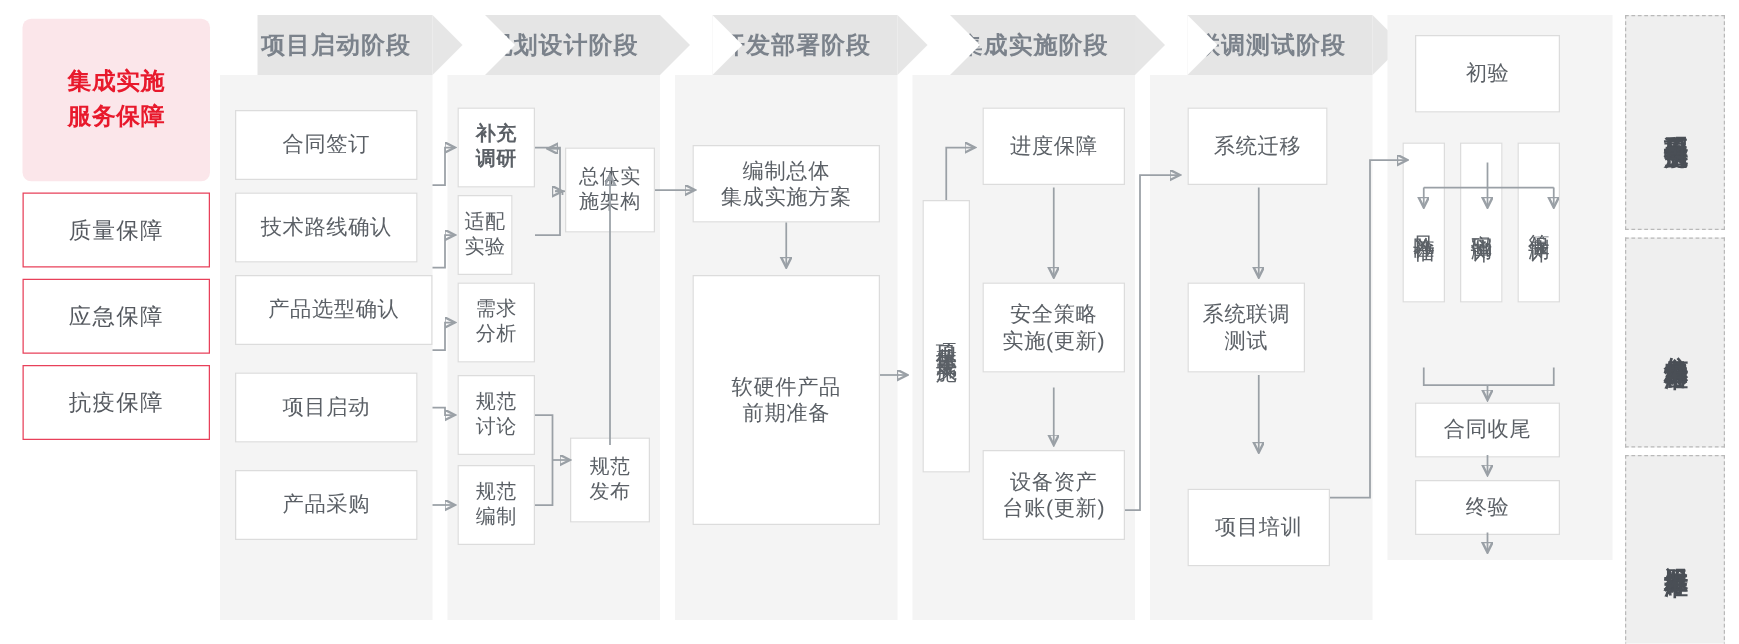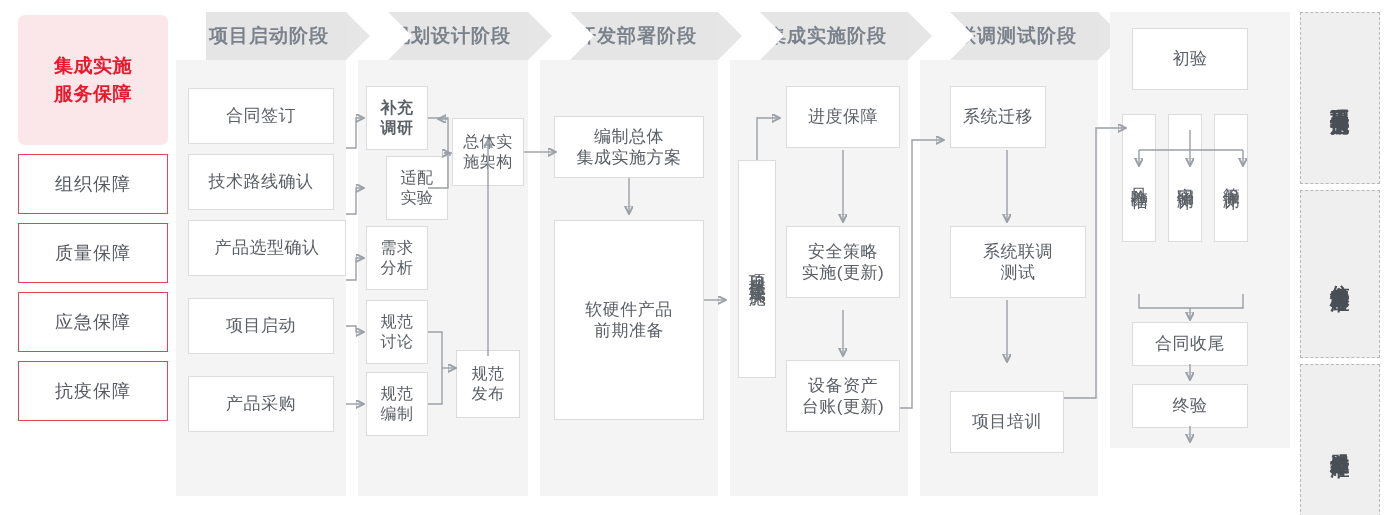--- a/index.html
+++ b/index.html
@@ -81,21 +81,20 @@
 
 <div id="root">
 
   <div class="rail">
     <div class="rail-head">
       <span>
         <span>集成实施</span><br>
         <span>服务保障</span>
       </span>
     </div>
-    <div class="rail-item">组织保障</div>
     <div class="rail-item">质量保障</div>
     <div class="rail-item">应急保障</div>
     <div class="rail-item">抗疫保障</div>
   </div>
 
   <div class="col" style="left:176px;width:170px;">
     <div class="col-head first">项目启动阶段</div>
     <div class="col-body">
       <div class="node" style="left:12px;top:28px;width:146px;height:56px;">合同签订</div>
       <div class="node" style="left:12px;top:94px;width:146px;height:56px;">技术路线确认</div>
@@ -104,21 +103,21 @@
       <div class="node" style="left:12px;top:316px;width:146px;height:56px;">产品采购</div>
     </div>
   </div>
 
   <div class="col" style="left:358px;width:170px;">
     <div class="col-head">规划设计阶段</div>
     <div class="col-body">
       <div class="node sm" style="left:8px;top:26px;width:62px;height:64px;font-weight:bold;">
         <span><span>补充</span><br><span>调研</span></span>
       </div>
-      <div class="node sm" style="left:8px;top:96px;width:62px;height:64px;margin-left:20px;">
+      <div class="node sm" style="left:8px;top:96px;width:44px;height:64px;">
         <span><span>适配</span><br><span>实验</span></span>
       </div>
       <div class="node sm" style="left:8px;top:166px;width:62px;height:64px;">
         <span><span>需求</span><br><span>分析</span></span>
       </div>
       <div class="node sm" style="left:8px;top:240px;width:62px;height:64px;">
         <span><span>规范</span><br><span>讨论</span></span>
       </div>
       <div class="node sm" style="left:8px;top:312px;width:62px;height:64px;">
         <span><span>规范</span><br><span>编制</span></span>
@@ -154,22 +153,22 @@
       </div>
       <div class="node" style="left:56px;top:300px;width:114px;height:72px;">
         <span><span>设备资产</span><br><span>台账(更新)</span></span>
       </div>
     </div>
   </div>
 
   <div class="col" style="left:920px;width:178px;">
     <div class="col-head">联调测试阶段</div>
     <div class="col-body">
-      <div class="node" style="left:30px;top:26px;width:96px;height:62px;">系统迁移</div>
-      <div class="node" style="left:30px;top:166px;width:136px;height:72px;">
+      <div class="node" style="left:30px;top:26px;width:112px;height:62px;">系统迁移</div>
+      <div class="node" style="left:30px;top:166px;width:94px;height:72px;">
         <span><span>系统联调</span><br><span>测试</span></span>
       </div>
       <div class="node" style="left:30px;top:306px;width:114px;height:62px;margin-top:25px;">项目培训</div>
     </div>
   </div>
 
   <div class="col" style="left:1110px;width:180px;">
     <div class="col-body">
       <div class="node" style="left:22px;top:16px;width:116px;height:62px;">初验</div>
       <div class="node vert" style="left:12px;top:102px;width:34px;height:128px;">风险评估</div>

